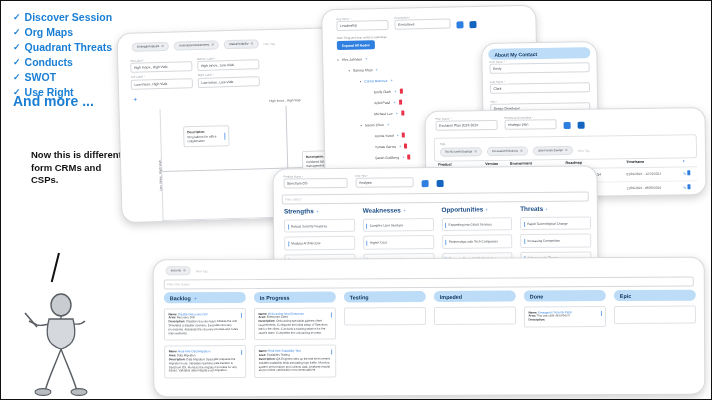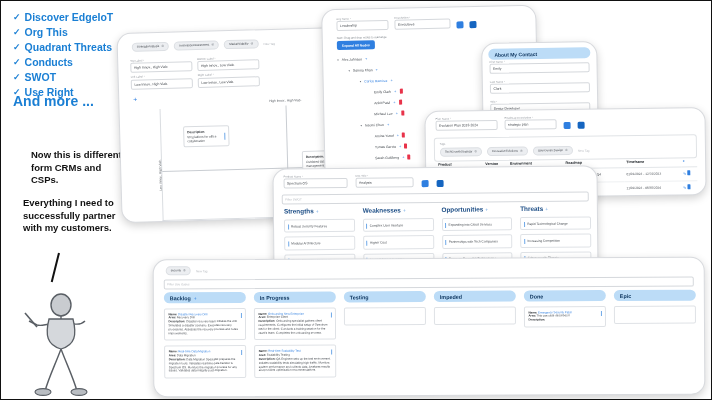--- a/index.html
+++ b/index.html
@@ -100,25 +100,25 @@
   .kb-empty{border:1px solid #dfe2e6;border-radius:2px;background:#fff;height:16px;}
 </style>
 </head>
 <body>
 
 <div id="stage">
 
   <div class="checklist" id="checklist">
       <div class="check-row">
         <span class="tick">✓</span>
-        <span>Discover EdgeIoT</span>
-      </div>
-      <div class="check-row">
-        <span class="tick">✓</span>
-        <span>Org This</span>
+        <span>Discover Session</span>
+      </div>
+      <div class="check-row">
+        <span class="tick">✓</span>
+        <span>Org Maps</span>
       </div>
       <div class="check-row">
         <span class="tick">✓</span>
         <span>Quadrant Threats</span>
       </div>
       <div class="check-row">
         <span class="tick">✓</span>
         <span>Conducts</span>
       </div>
       <div class="check-row">
@@ -126,21 +126,20 @@
         <span>SWOT</span>
       </div>
       <div class="check-row">
         <span class="tick">✓</span>
         <span>Use Right</span>
       </div>
     </div>
   <div class="andmore">And more ...</div>
 
   <div class="note note1">Now this is different form CRMs and CSPs.</div>
-  <div class="note note2">Everything I need to successfully partner with my customers.</div>
   <div class="pointer"></div>
 
   <svg class="figure" viewBox="0 0 95 105">
     <ellipse cx="46" cy="14" rx="10" ry="11" fill="#c9ccd0" stroke="#5a5f65" stroke-width="1.4"></ellipse>
     <path d="M46 25 L46 58" stroke="#5a5f65" stroke-width="1.4" fill="none"></path>
     <path d="M46 30 C36 32 28 36 22 34 L14 30" stroke="#5a5f65" stroke-width="1.4" fill="none"></path>
     <path d="M46 30 C56 32 64 36 70 30" stroke="#5a5f65" stroke-width="1.4" fill="none"></path>
     <path d="M10 22 L22 36" stroke="#5a5f65" stroke-width="1.6" fill="none"></path>
     <path d="M46 58 C40 74 34 86 30 100" stroke="#5a5f65" stroke-width="1.4" fill="none"></path>
     <path d="M46 58 C52 74 58 86 62 100" stroke="#5a5f65" stroke-width="1.4" fill="none"></path>

